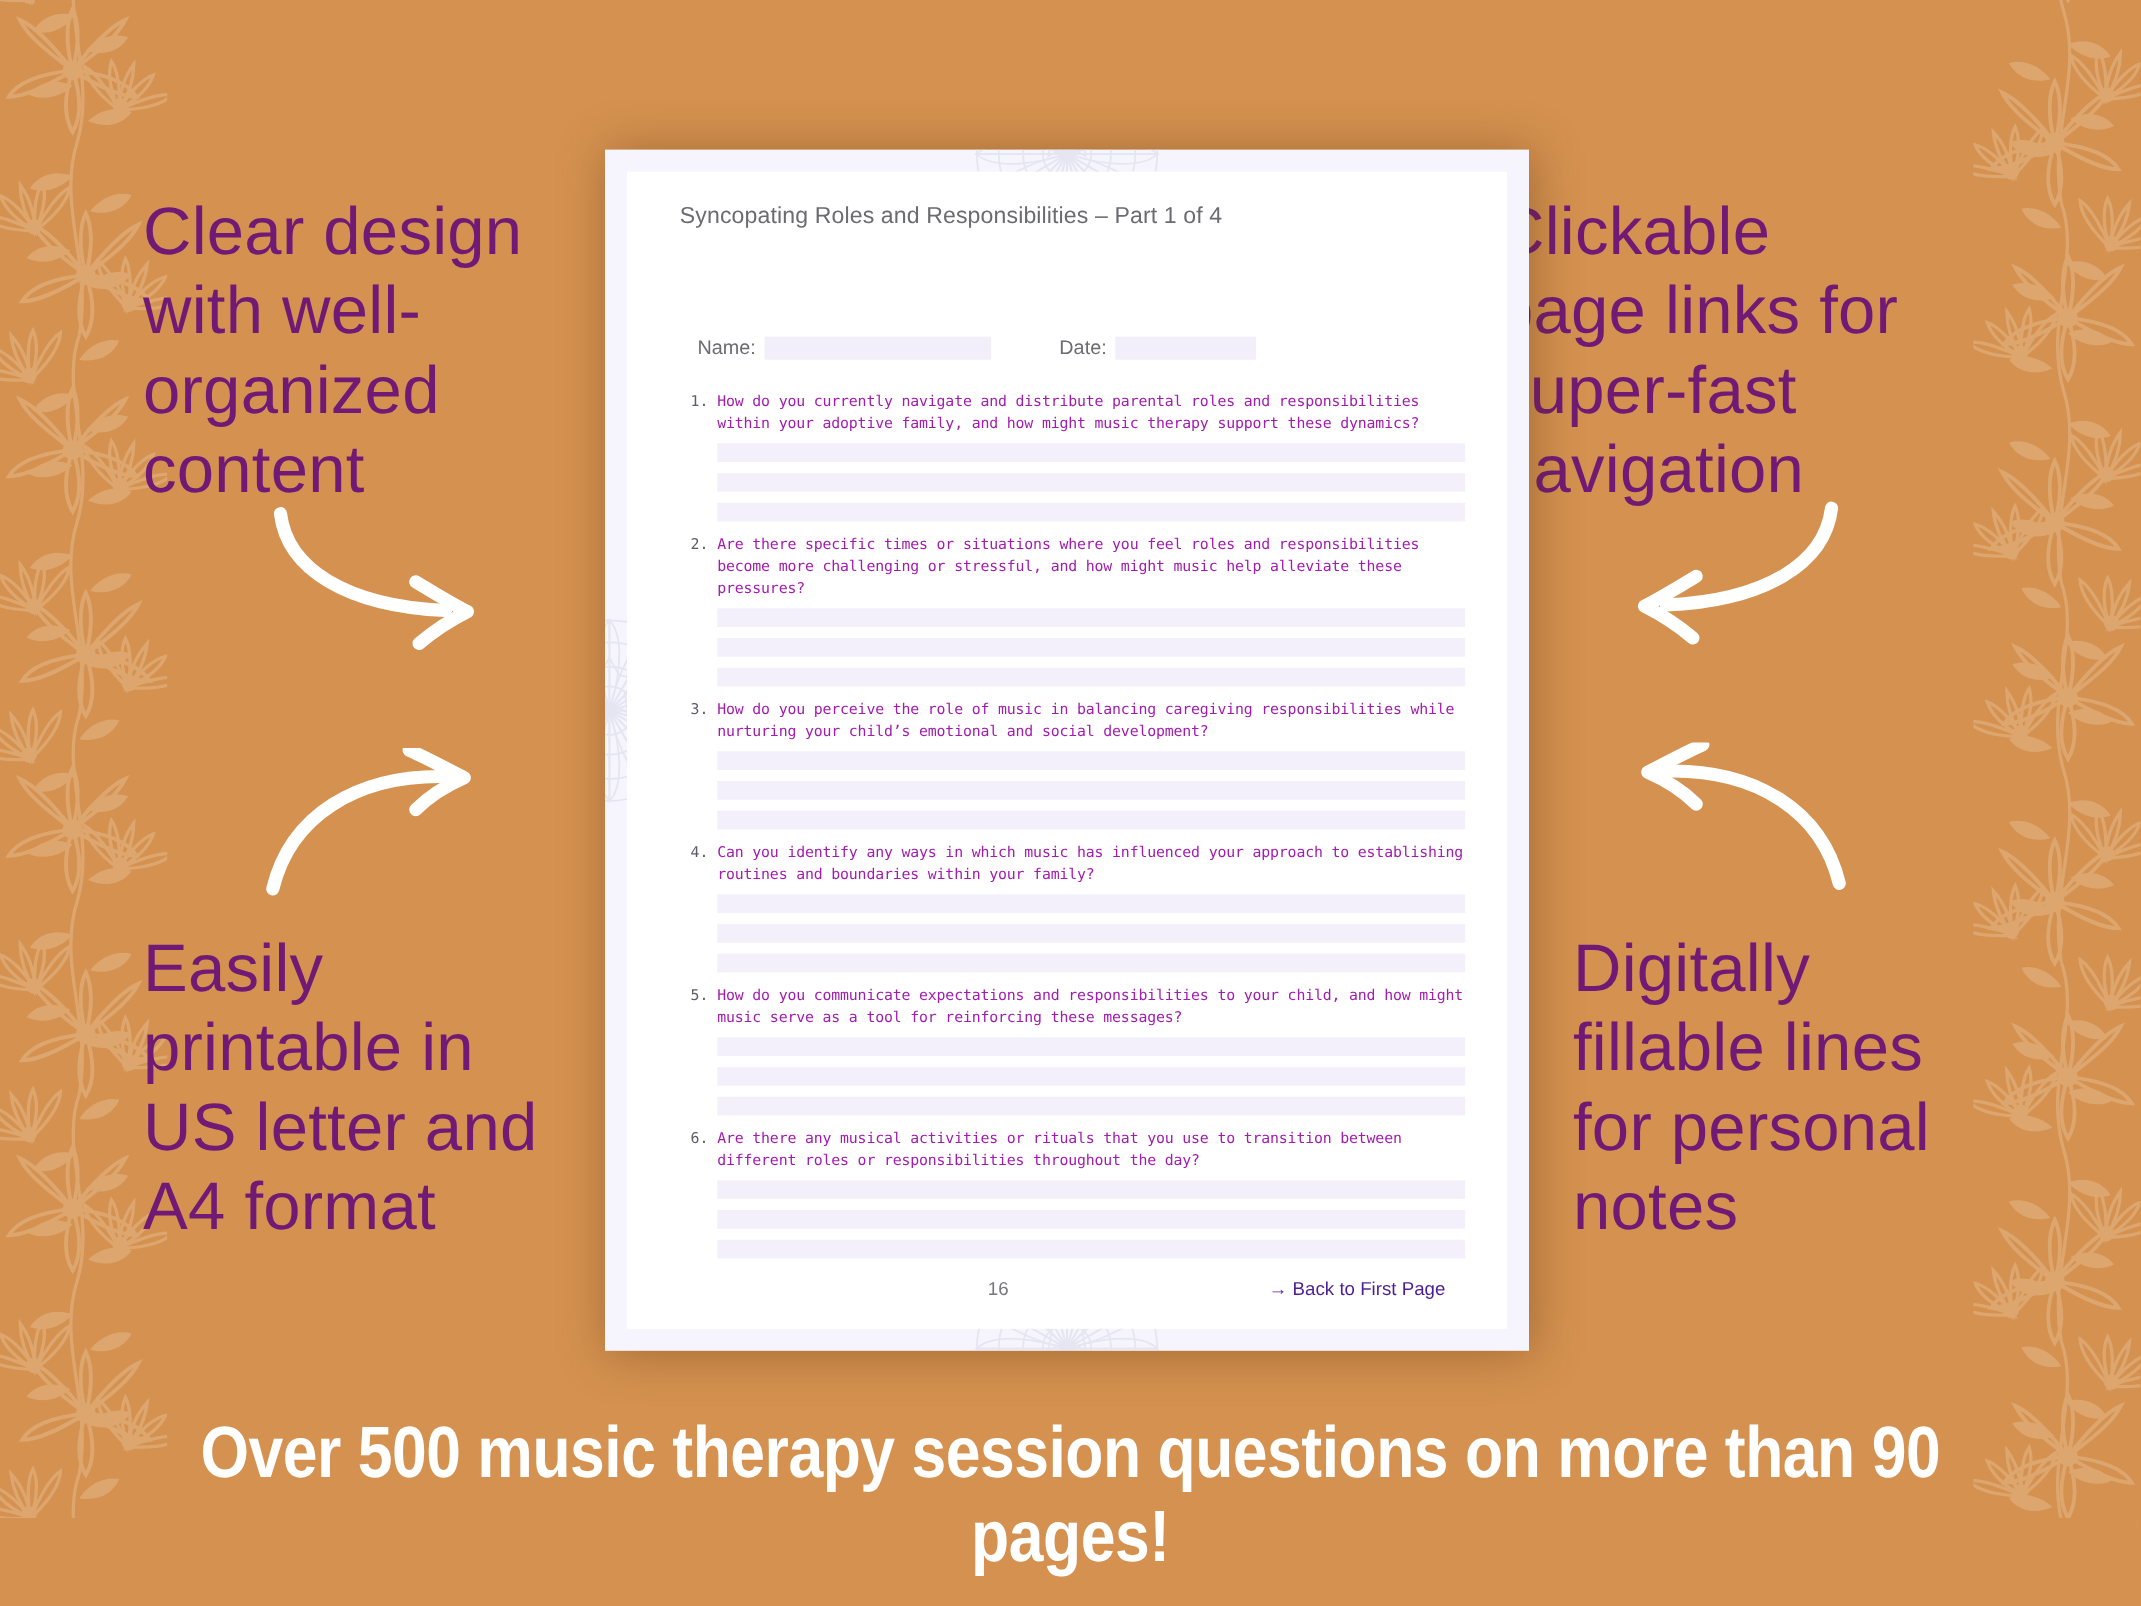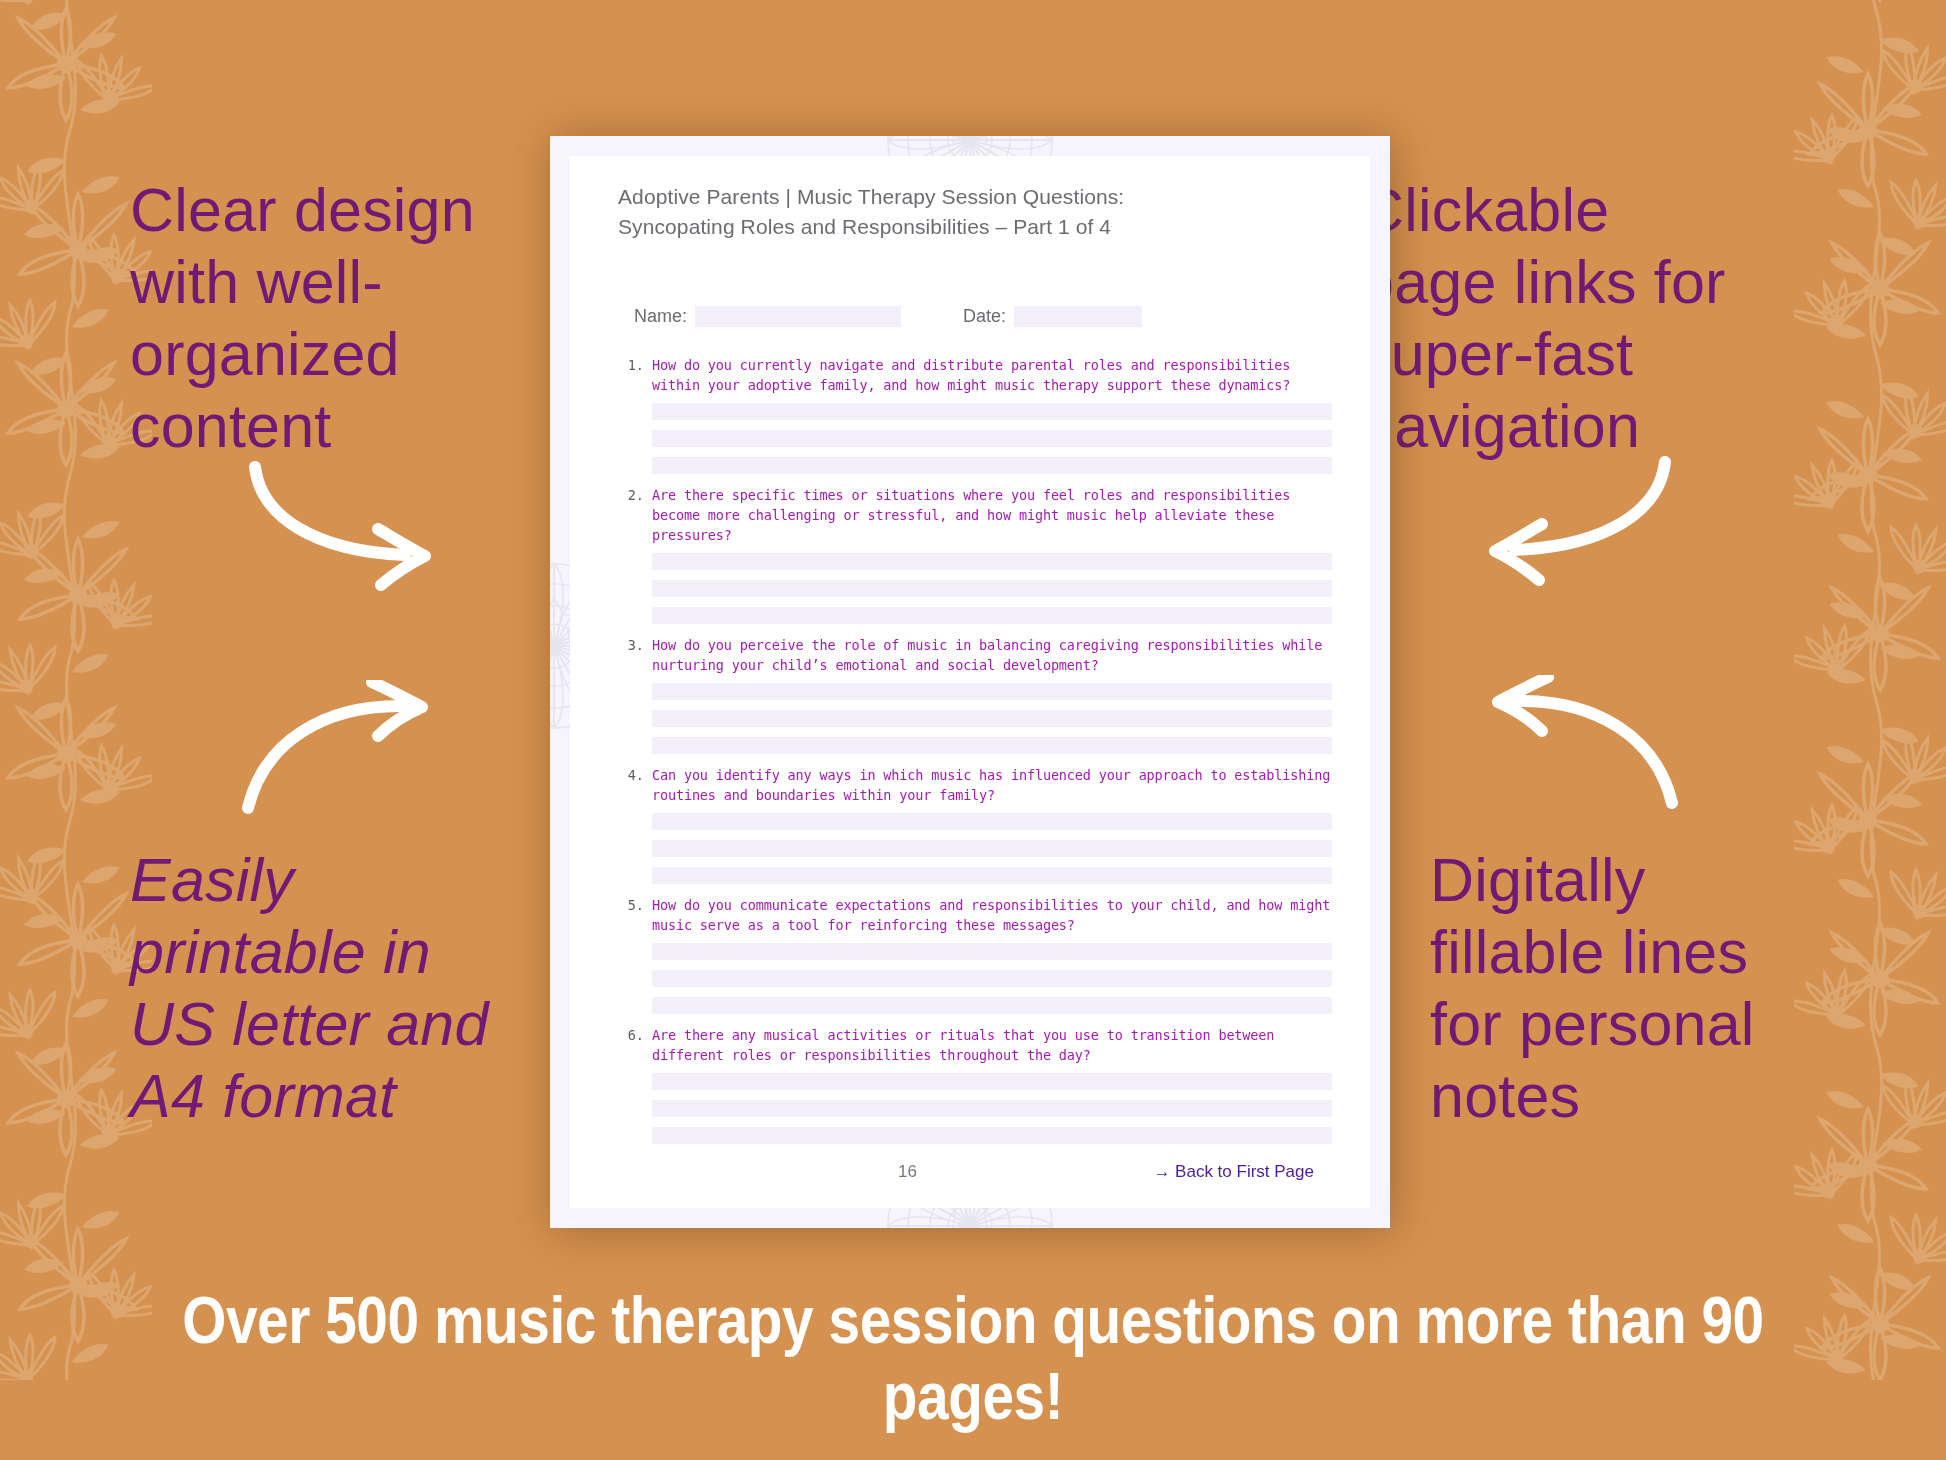--- a/index.html
+++ b/index.html
@@ -32,21 +32,21 @@
     position: absolute;
     color: #701a75;
     font-size: 61px;
     line-height: 1.18;
     text-align: left;
     font-weight: 400;
     letter-spacing: 0.2px;
     white-space: pre-line;
   }
   .promo-tl { left: 130px;  top: 175px; width: 390px; }
-  .promo-bl { left: 130px;  top: 845px; width: 390px; font-style: italic; }
+  .promo-bl { left: 130px;  top: 845px; width: 390px; }
   .promo-tr { left: 1360px; top: 175px; width: 390px; }
   .promo-br { left: 1430px; top: 845px; width: 390px; }
 
   
   .arrow { position: absolute; pointer-events: none; }
   .arrow-tl { left: 245px;  top: 455px; }
   .arrow-bl { left: 240px;  top: 680px; }
   .arrow-tr { left: 1475px; top: 450px; transform: scaleX(-1); }
   .arrow-br { left: 1480px; top: 675px; transform: scaleX(-1); }
 
@@ -314,21 +314,20 @@
     <use href="#mandala-full"></use>
   </svg>
 
   <svg class="page-mandala mandala-bot" width="510" height="200" viewBox="0 0 200 200" xmlns="http://www.w3.org/2000/svg">
     <use href="#mandala-full"></use>
   </svg>
 
   <div class="sheet">
 
     <div class="doc-title">
-      <div>Adoptive Parents | Music Therapy Session Questions:</div>
       <div>Syncopating Roles and Responsibilities – Part 1 of 4</div>
     </div>
 
     <div class="namedate">
       <span class="nd-label">Name:</span>
       <span class="nd-blank nd-blank-name"></span>
       <span class="nd-gap"></span>
       <span class="nd-label">Date:</span>
       <span class="nd-blank nd-blank-date"></span>
     </div>

